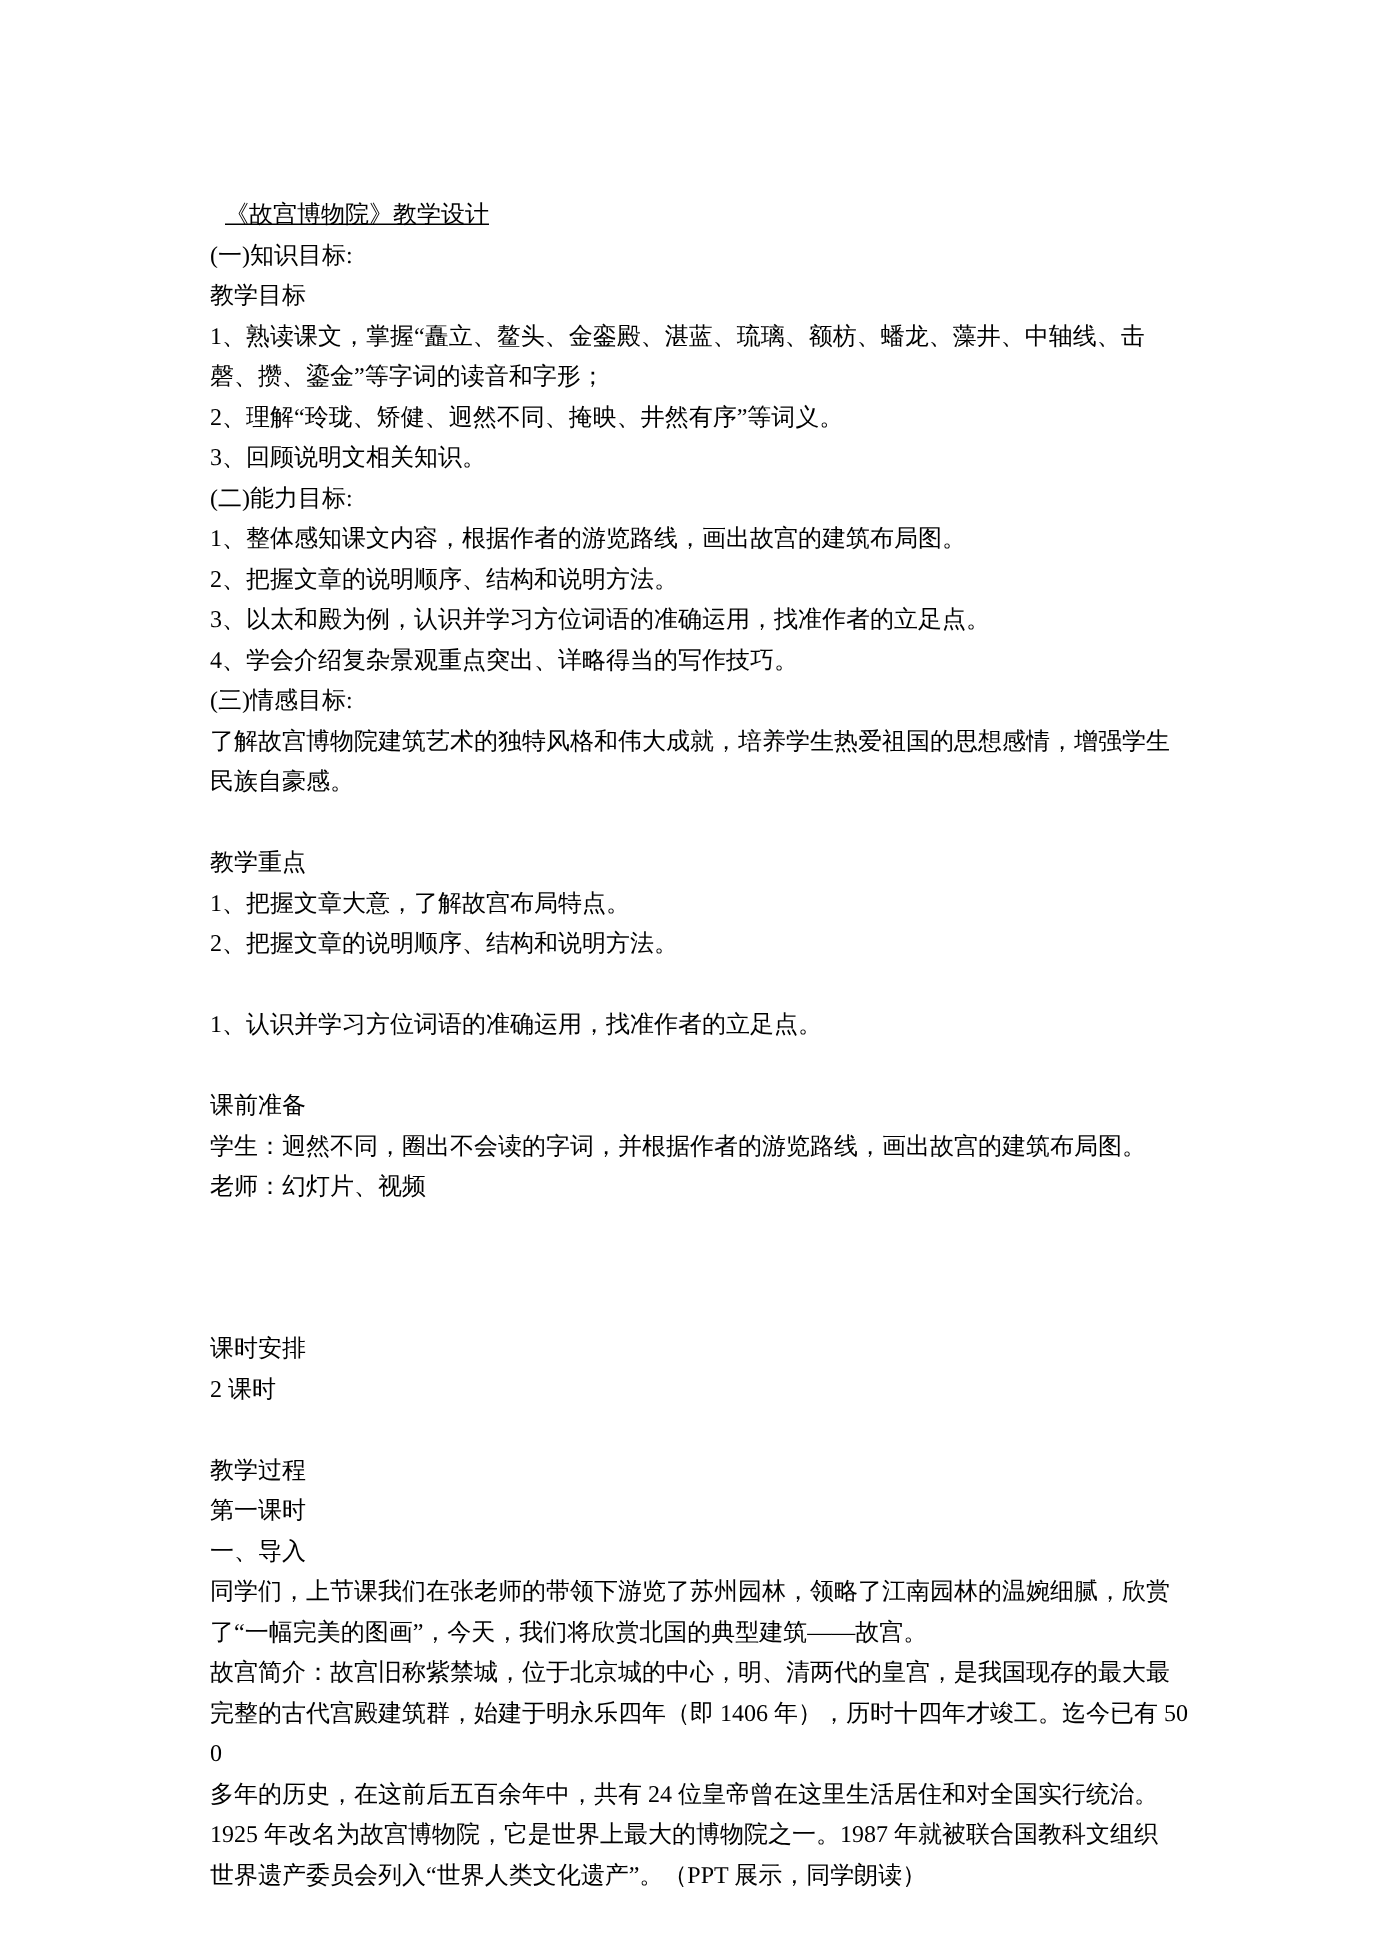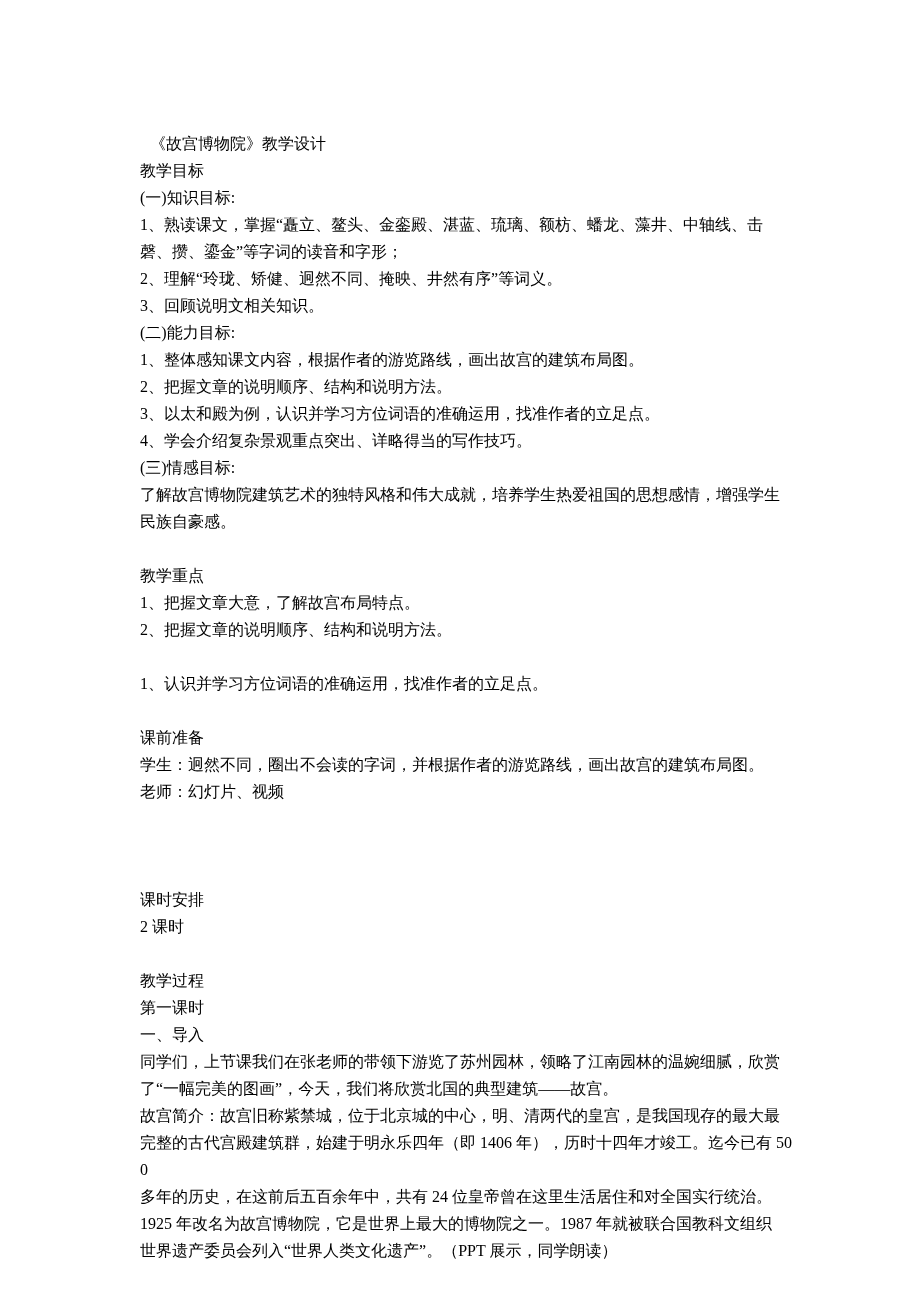--- a/index.html
+++ b/index.html
@@ -19,29 +19,30 @@
     font-size: 16px;
     line-height: 27px;
   }
   .line {
     min-height: 27px;
     white-space: pre-wrap;
     word-break: break-all;
   }
   .title-line {
     padding-left: 10px;
+    text-decoration: underline;
   }
 </style>
 </head>
 <body>
 
 <div class="page">
   <div class="line title-line">《故宫博物院》教学设计</div>
+  <div class="line">(一)知识目标:</div>
   <div class="line">教学目标</div>
-  <div class="line">(一)知识目标:</div>
   <div class="line">1、熟读课文，掌握“矗立、鳌头、金銮殿、湛蓝、琉璃、额枋、蟠龙、藻井、中轴线、击</div>
   <div class="line">磬、攒、鎏金”等字词的读音和字形；</div>
   <div class="line">2、理解“玲珑、矫健、迥然不同、掩映、井然有序”等词义。</div>
   <div class="line">3、回顾说明文相关知识。</div>
   <div class="line">(二)能力目标:</div>
   <div class="line">1、整体感知课文内容，根据作者的游览路线，画出故宫的建筑布局图。</div>
   <div class="line">2、把握文章的说明顺序、结构和说明方法。</div>
   <div class="line">3、以太和殿为例，认识并学习方位词语的准确运用，找准作者的立足点。</div>
   <div class="line">4、学会介绍复杂景观重点突出、详略得当的写作技巧。</div>
   <div class="line">(三)情感目标:</div>

